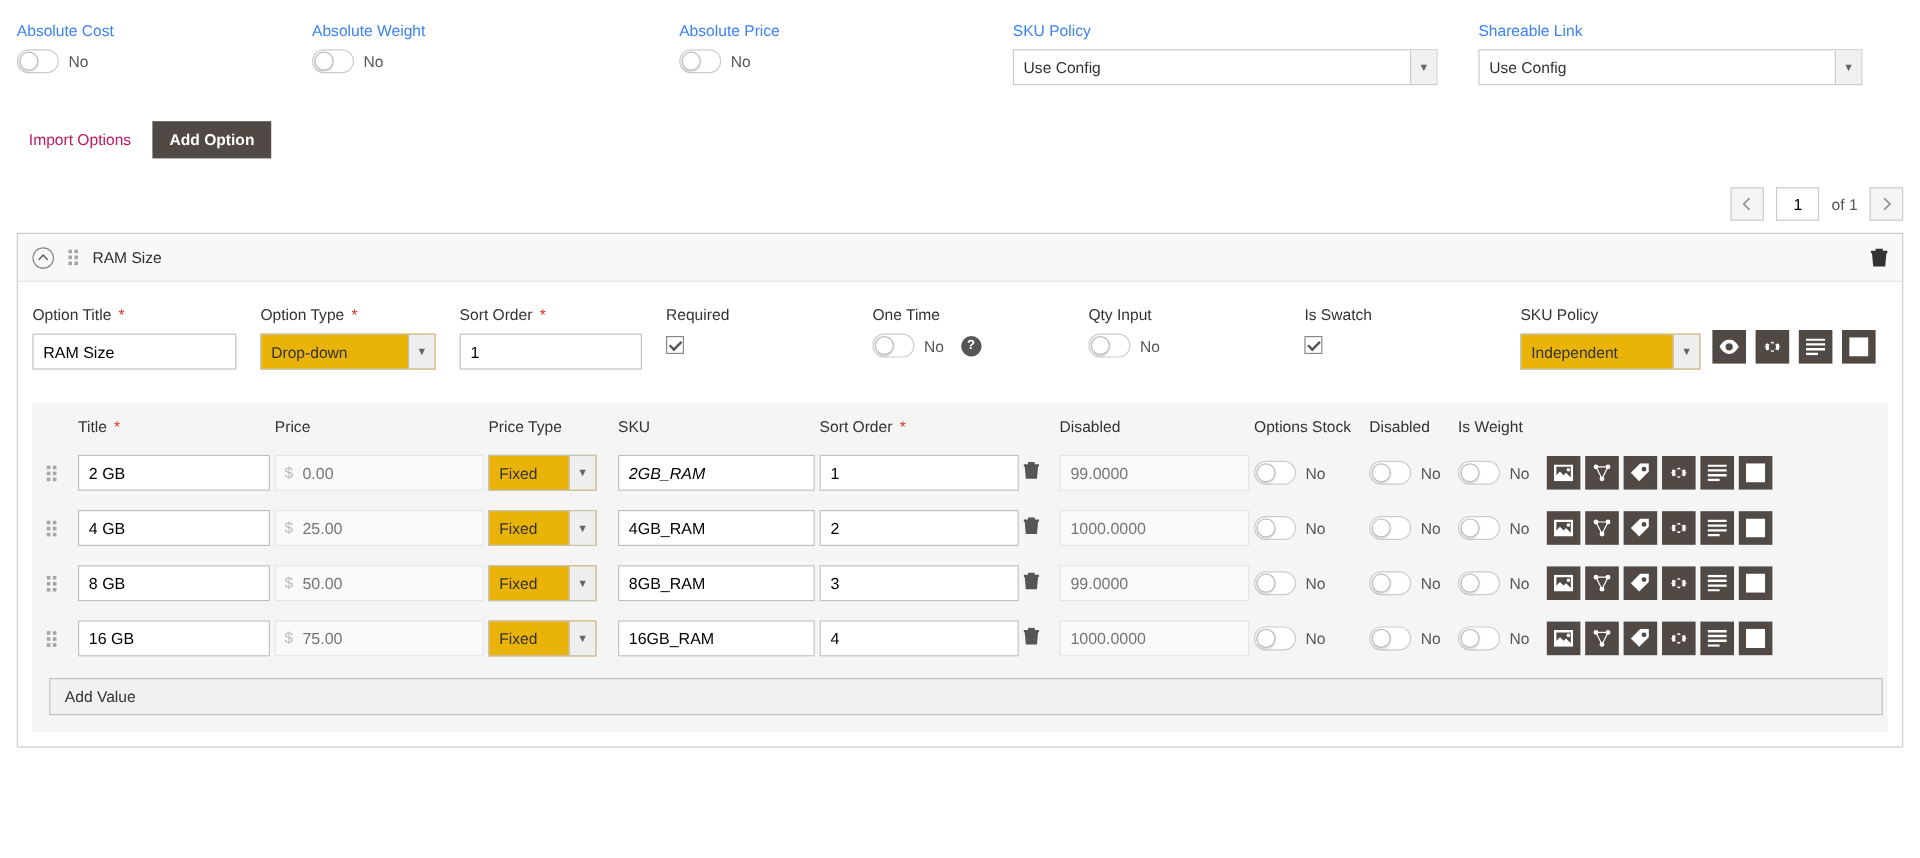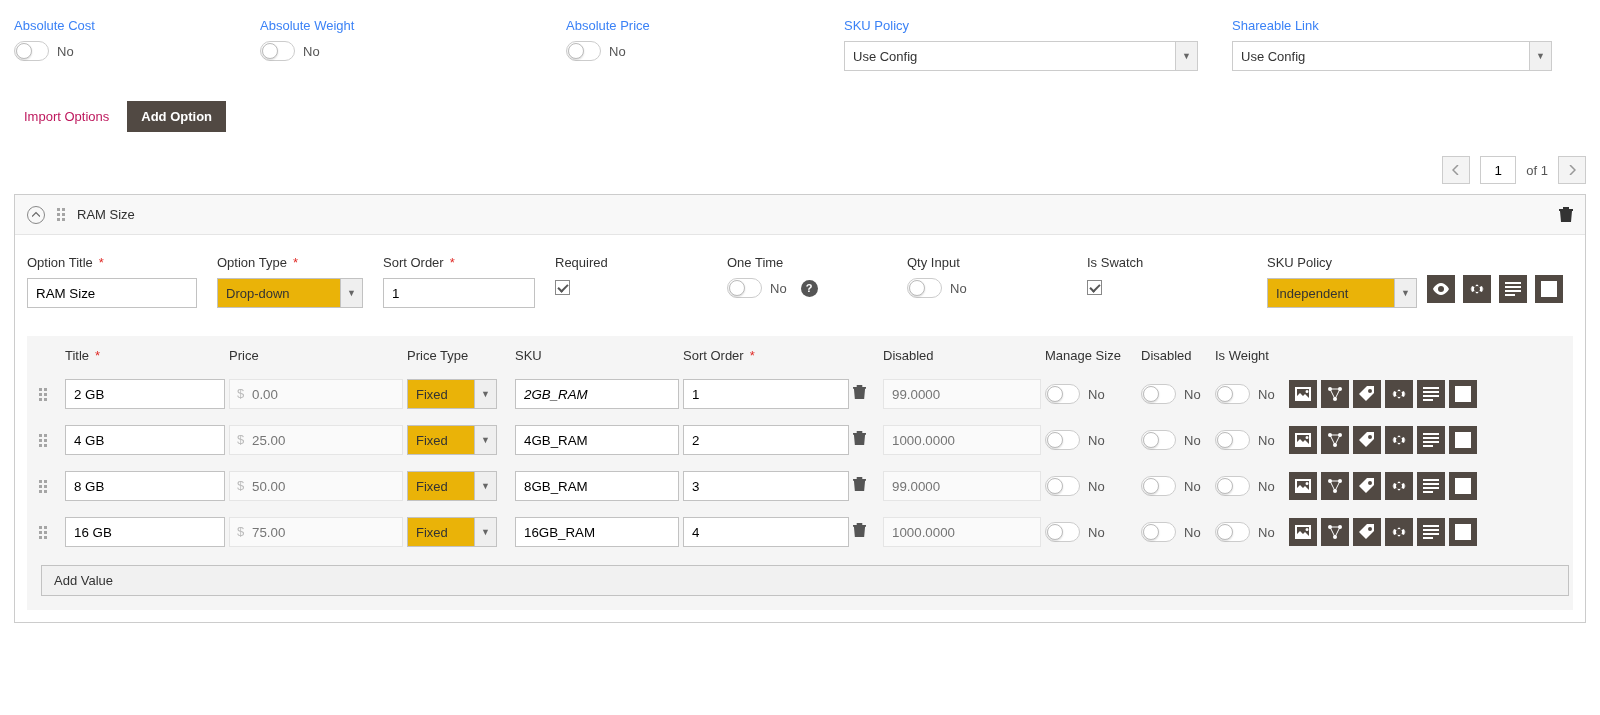--- a/index.html
+++ b/index.html
@@ -275,21 +275,21 @@
       <div class="vals">
         <div class="vals-head">
           <div class="hc hdrag"></div>
           <div class="hc htitle"><span>Title</span><span class="req-star">*</span></div>
           <div class="hc hprice">Price</div>
           <div class="hc hptype">Price Type</div>
           <div class="hc hsku">SKU</div>
           <div class="hc hsorder"><span>Sort Order</span><span class="req-star">*</span></div>
           <div class="hc htrash"></div>
           <div class="hc hqty">Disabled</div>
-          <div class="hc hms">Manage Size</div>
+          <div class="hc hms">Options Stock</div>
           <div class="hc hdis">Disabled</div>
           <div class="hc hdef">Is Weight</div>
         </div>
         <div id="rows">
   <div class="val-row">
     <div class="cell cdrag">
                 <div class="drag-icon">
                   <span>
                     <i></i>
                     <i></i>

